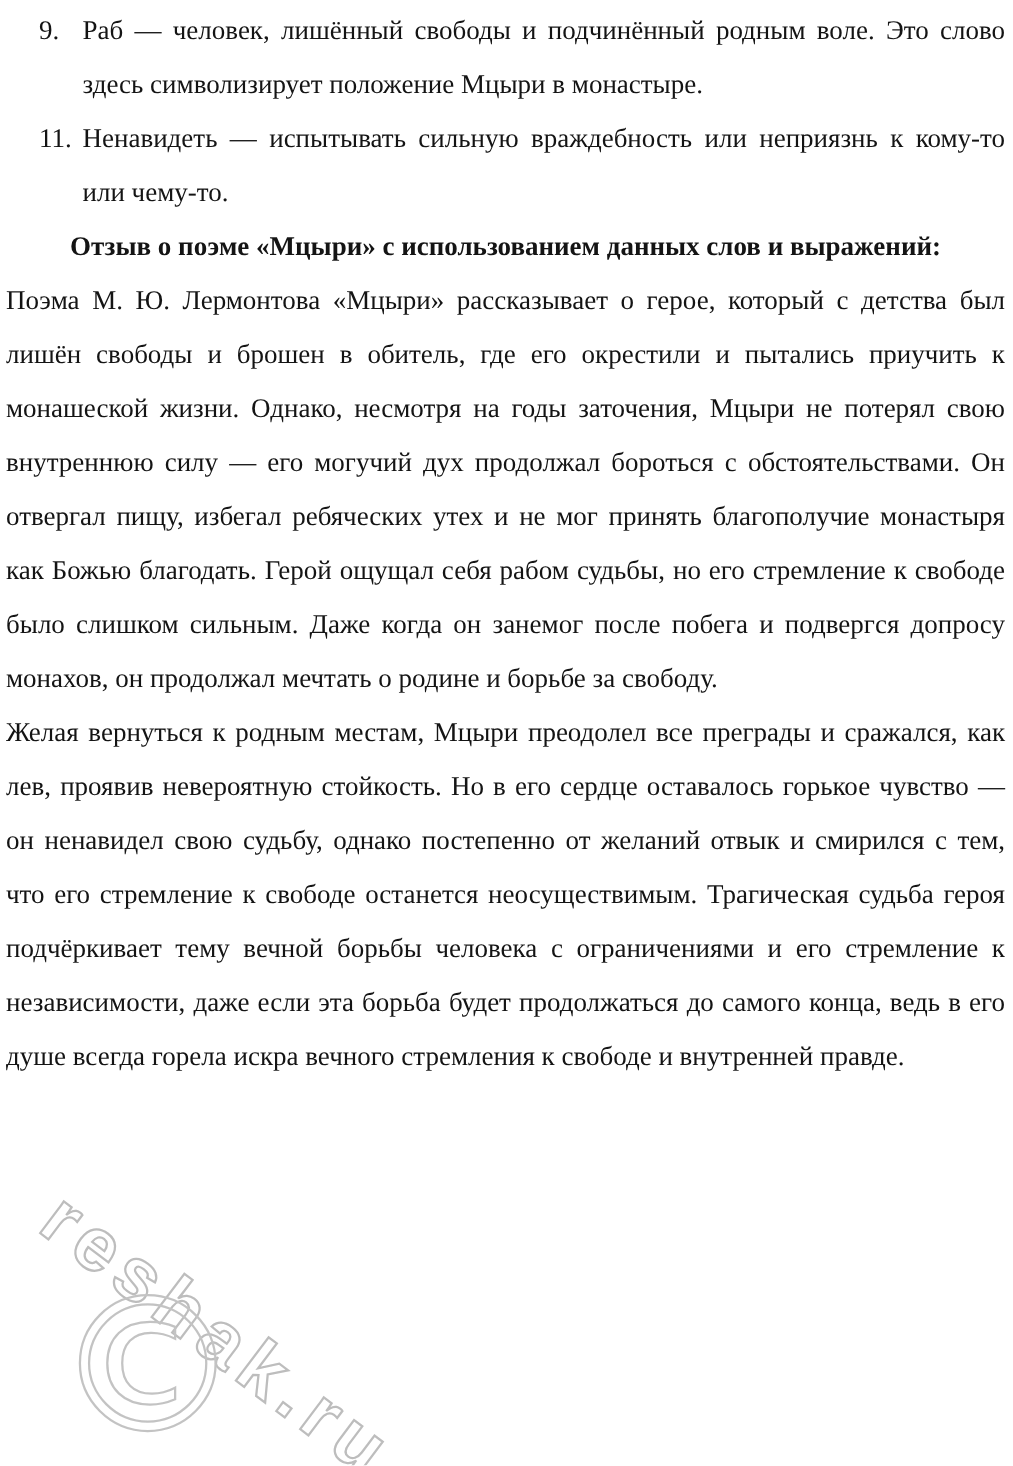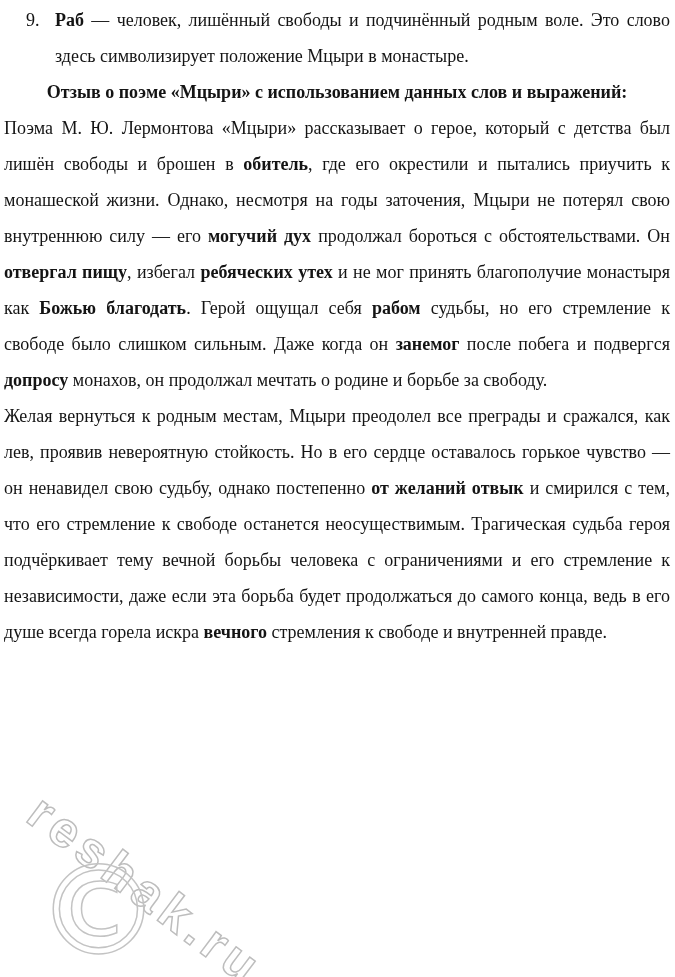--- a/index.html
+++ b/index.html
@@ -19,21 +19,21 @@
     text-align:justify;
     padding-left:51px;
     text-indent:-29px;
     margin:0;
   }
   .marker{
     display:inline-block;
     min-width:29px;
     text-indent:0;
   }
-  .bold{font-weight:bold;margin-top:24px;}
+  .bold{font-weight:normal;margin-top:24px;}
   .review-heading{
     font-weight:bold;
     margin:0;
     text-align:center;
   }
   .para{
     text-align:justify;
     margin:0;
   }
   .watermark{
@@ -54,20 +54,21 @@
     font-family:"DejaVu Sans","Liberation Sans",sans-serif;
   }
 </style>
 </head>
 <body>
 
 <div class="page">
 
   <div id="vocab-list">
       <div class="vocab-item"><span class="marker">9.</span><span class="bold">Раб</span><span> — человек, лишённый свободы и подчинённый родным воле. Это слово здесь символизирует положение Мцыри в монастыре.</span></div>
+      <div class="vocab-item"><span class="marker">11.</span><span class="bold">Ненавидеть</span><span> — испытывать сильную враждебность или неприязнь к кому-то или чему-то.</span></div>
     </div>
 
   <div class="review-heading">Отзыв о поэме «Мцыри» с использованием данных слов и выражений:</div>
 
   <div id="paragraphs">
       <div class="para"><span>Поэма М. Ю. Лермонтова «Мцыри» рассказывает о герое, который с детства был лишён свободы и брошен в </span><span class="bold">обитель</span><span>, где его окрестили и пытались приучить к монашеской жизни. Однако, несмотря на годы заточения, Мцыри не потерял свою внутреннюю силу — его </span><span class="bold">могучий дух</span><span> продолжал бороться с обстоятельствами. Он </span><span class="bold">отвергал пищу</span><span>, избегал </span><span class="bold">ребяческих утех</span><span> и не мог принять благополучие монастыря как </span><span class="bold">Божью благодать</span><span>. Герой ощущал себя </span><span class="bold">рабом</span><span> судьбы, но его стремление к свободе было слишком сильным. Даже когда он </span><span class="bold">занемог</span><span> после побега и подвергся </span><span class="bold">допросу</span><span> монахов, он продолжал мечтать о родине и борьбе за свободу.</span></div>
       <div class="para"><span>Желая вернуться к родным местам, Мцыри преодолел все преграды и сражался, как лев, проявив невероятную стойкость. Но в его сердце оставалось горькое чувство — он ненавидел свою судьбу, однако постепенно </span><span class="bold">от желаний отвык</span><span> и смирился с тем, что его стремление к свободе останется неосуществимым. Трагическая судьба героя подчёркивает тему вечной борьбы человека с ограничениями и его стремление к независимости, даже если эта борьба будет продолжаться до самого конца, ведь в его душе всегда горела искра </span><span class="bold">вечного</span><span> стремления к свободе и внутренней правде.</span></div>
     </div>
 
   <div class="watermark">

